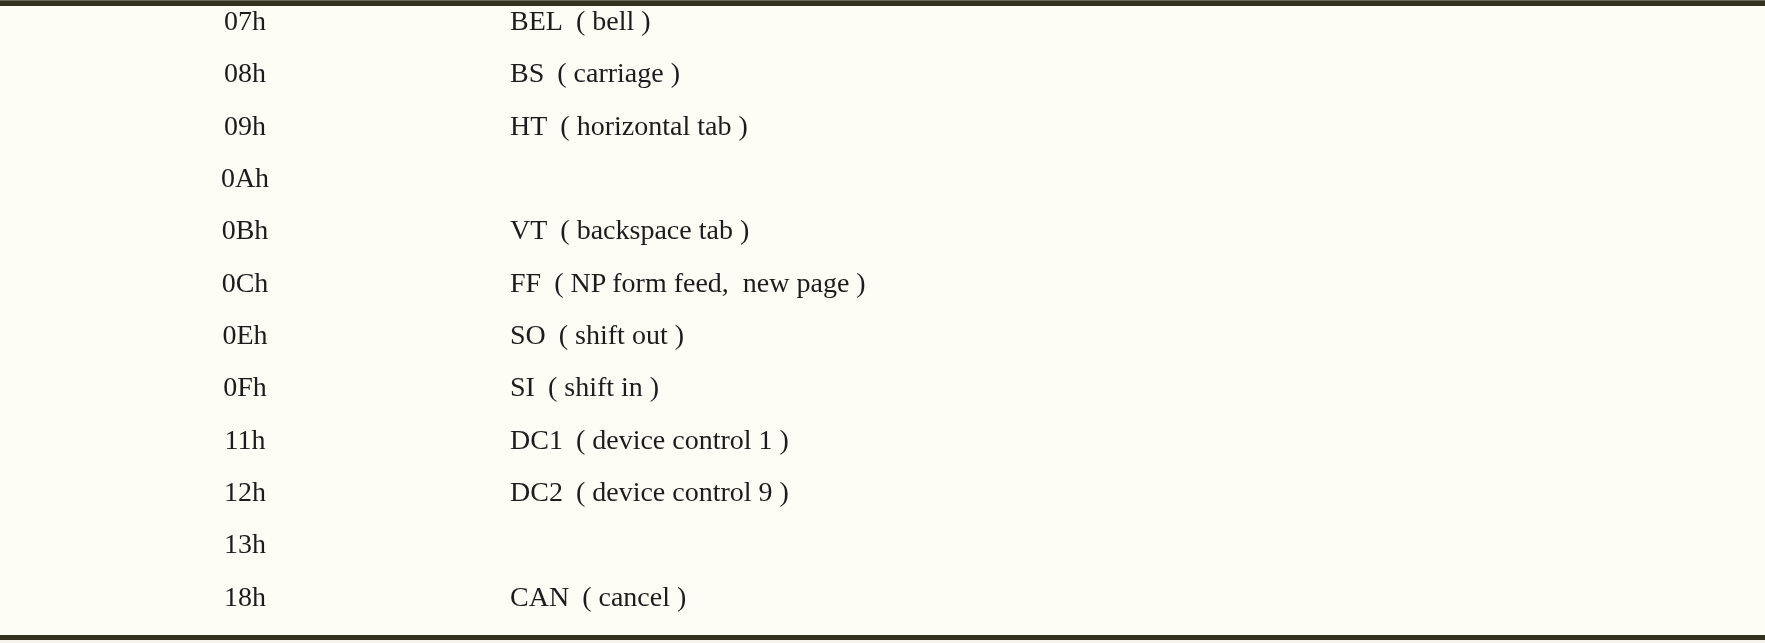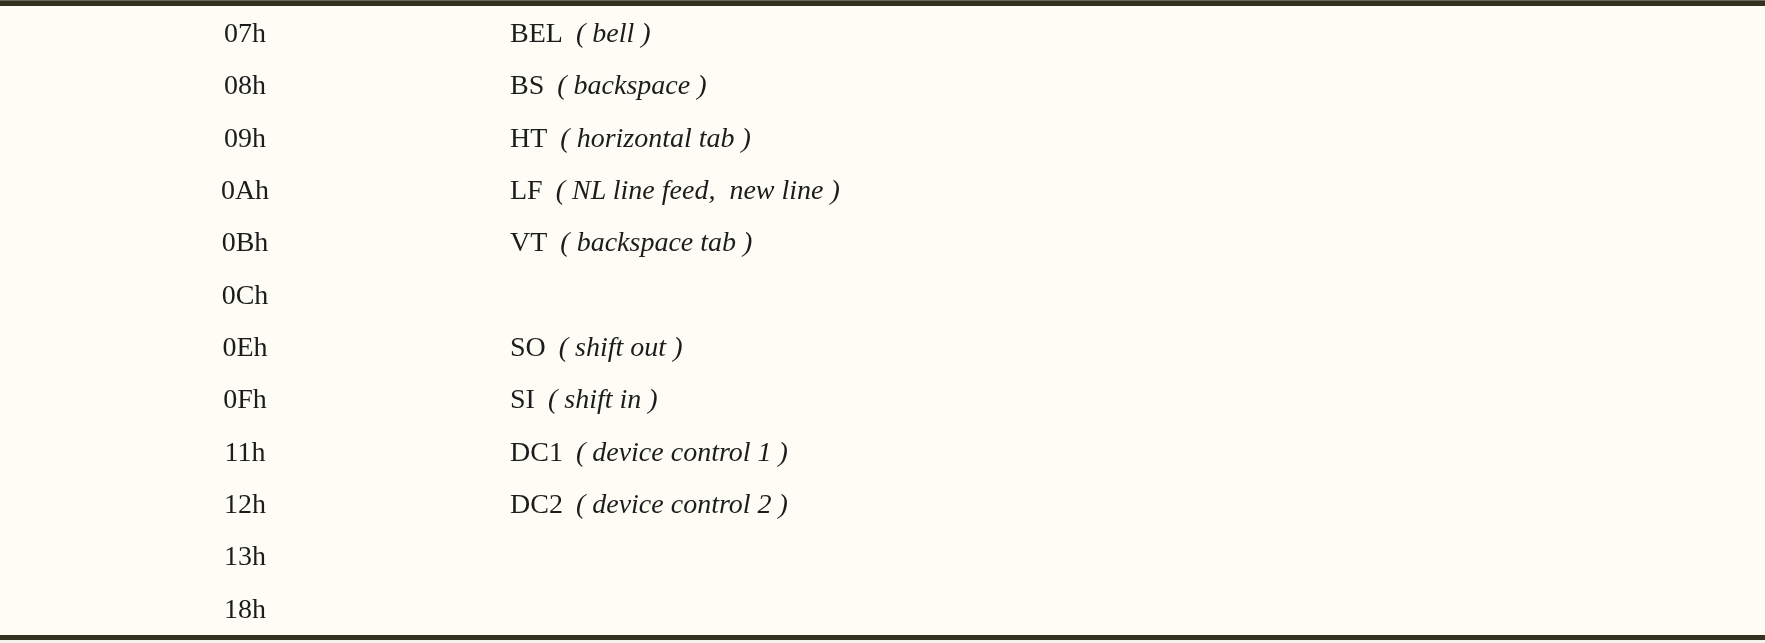--- a/index.html
+++ b/index.html
@@ -34,21 +34,21 @@
   .rows {
     position: absolute;
     top: 7px; left: 0; right: 0;
     height: 628px;
     display: flex;
     flex-direction: column;
   }
   .row {
     flex: 1 1 0;
     display: flex;
-    align-items: center;
+    align-items: flex-start;
     font-size: 28px;
     line-height: 1;
   }
   .hex-cell {
     display: inline-block;
     margin-left: 190px;
     width: 110px;
     text-align: center;
     white-space: pre;
   }
@@ -57,88 +57,88 @@
     margin-left: 210px;
     white-space: pre;
   }
   .code {
     display: inline-block;
   }
   .desc-text {
     display: inline-block;
     margin-left: 13px;
     white-space: pre;
-    font-style: italic;
   }
 </style>
 </head>
 <body>
 
 <div class="page">
   <div class="rule-top"></div>
 
   <div class="rows">
 
     <div class="row">
       <span class="hex-cell">07h</span>
       <span class="desc-cell"><span class="code">BEL</span><span class="desc-text">( bell )</span></span>
     </div>
 
     <div class="row">
       <span class="hex-cell">08h</span>
-      <span class="desc-cell"><span class="code">BS</span><span class="desc-text">( backspace )</span></span>
+      <span class="desc-cell"><span class="code">BS</span><span class="desc-text">( carriage )</span></span>
     </div>
 
     <div class="row">
       <span class="hex-cell">09h</span>
       <span class="desc-cell"><span class="code">HT</span><span class="desc-text">( horizontal tab )</span></span>
     </div>
 
     <div class="row">
       <span class="hex-cell">0Ah</span>
-      <span class="desc-cell"><span class="code">LF</span><span class="desc-text">( NL line feed,  new line )</span></span>
     </div>
 
     <div class="row">
       <span class="hex-cell">0Bh</span>
       <span class="desc-cell"><span class="code">VT</span><span class="desc-text">( backspace tab )</span></span>
     </div>
 
     <div class="row">
       <span class="hex-cell">0Ch</span>
+      <span class="desc-cell"><span class="code">FF</span><span class="desc-text">( NP form feed,  new page )</span></span>
     </div>
 
 
     <div class="row">
       <span class="hex-cell">0Eh</span>
       <span class="desc-cell"><span class="code">SO</span><span class="desc-text">( shift out )</span></span>
     </div>
 
     <div class="row">
       <span class="hex-cell">0Fh</span>
       <span class="desc-cell"><span class="code">SI</span><span class="desc-text">( shift in )</span></span>
     </div>
 
     <div class="row">
       <span class="hex-cell">11h</span>
       <span class="desc-cell"><span class="code">DC1</span><span class="desc-text">( device control 1 )</span></span>
     </div>
 
     <div class="row">
       <span class="hex-cell">12h</span>
-      <span class="desc-cell"><span class="code">DC2</span><span class="desc-text">( device control 2 )</span></span>
+      <span class="desc-cell"><span class="code">DC2</span><span class="desc-text">( device control 9 )</span></span>
     </div>
 
     <div class="row">
       <span class="hex-cell">13h</span>
     </div>
 
 
     <div class="row">
       <span class="hex-cell">18h</span>
+      <span class="desc-cell"><span class="code">CAN</span><span class="desc-text">( cancel )</span></span>
     </div>
 
 
   </div>
 
   <div class="rule-bottom"></div>
   <div class="below-rule"></div>
 </div>
 
 </body></html>

